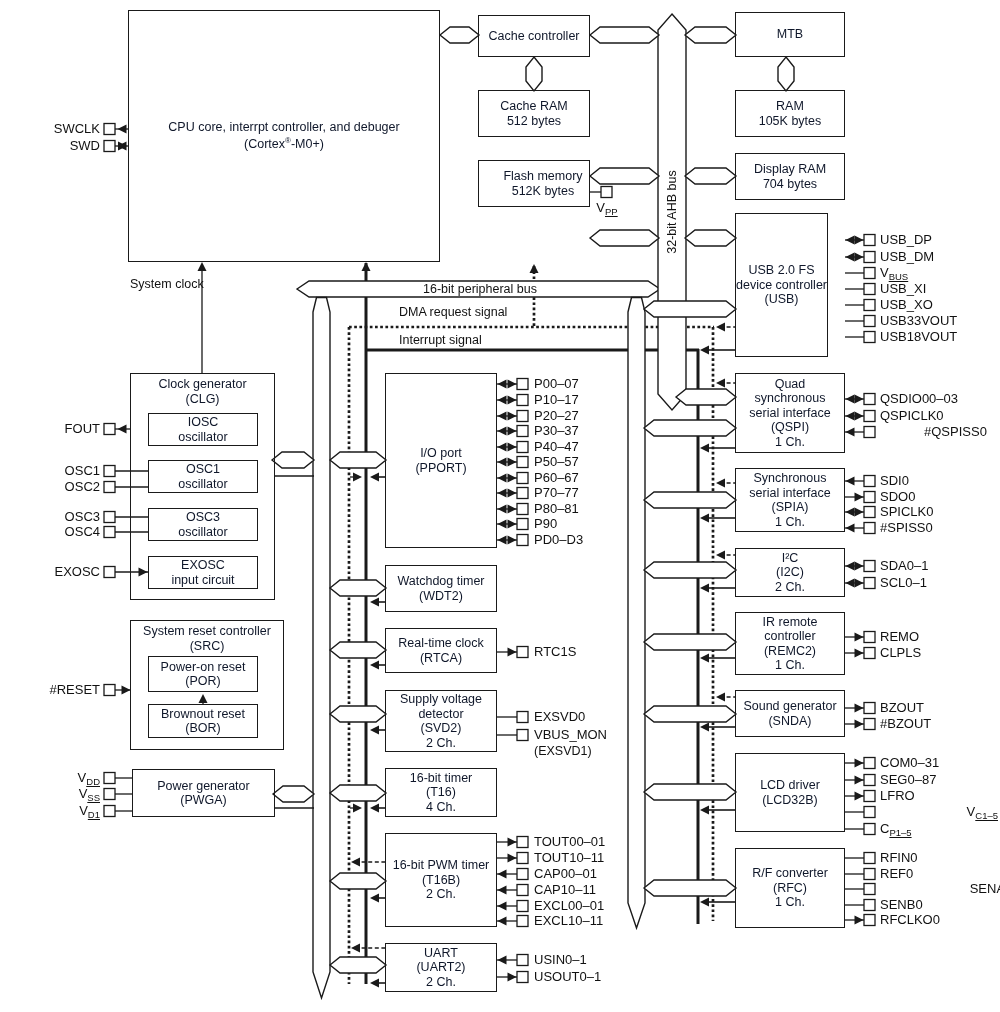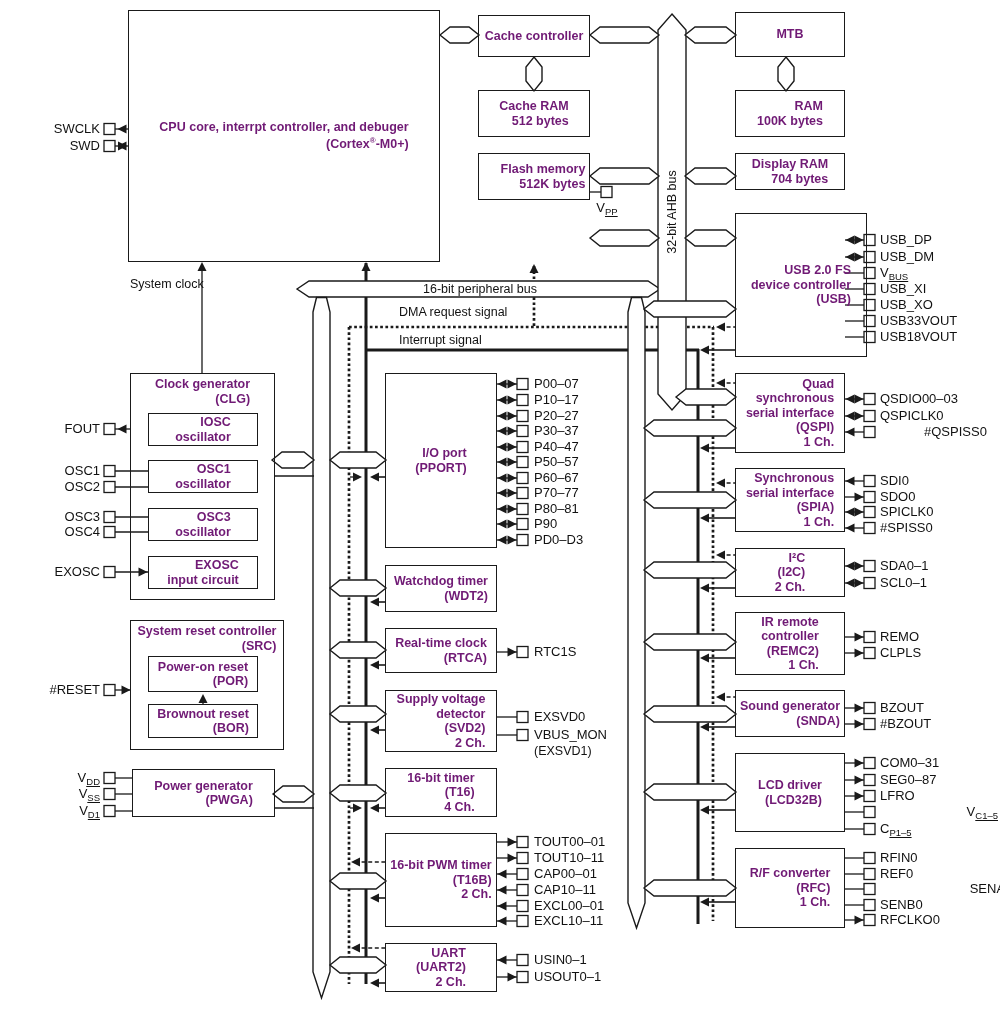--- a/index.html
+++ b/index.html
@@ -2,21 +2,21 @@
 <html><head>
 <meta charset="utf-8">
 <style>
   html,body{margin:0;padding:0;background:#fff;}
   body{width:1000px;height:1012px;font-family:"Liberation Sans",sans-serif;}
   #canvas{position:relative;width:1000px;height:1012px;background:#fff;overflow:hidden;}
   #diag-svg{position:absolute;left:0;top:0;}
   .block{position:absolute;border:1.6px solid #1a1a1a;background:transparent;display:flex;
          align-items:center;justify-content:center;text-align:center;box-sizing:border-box;}
   .block.vtop{align-items:flex-start;}
-  .bt{font-weight:bold;font-size:12.5px;line-height:14.5px;color:#701a75;text-align:right;}
+  .bt{font-weight:normal;font-size:12.5px;line-height:14.5px;color:#0f172a;}
   .bt span{display:block;white-space:nowrap;}
   .bt sup{font-size:8px;}
   .plabel{position:absolute;font-size:13px;color:#111;line-height:16px;white-space:nowrap;}
   .plabel .sub{font-size:9.5px;vertical-align:-2.5px;text-decoration:underline;}
   .slabel{position:absolute;font-size:12.5px;color:#111;line-height:14px;white-space:nowrap;}
 </style>
 </head>
 <body>
 
 <div id="canvas">
@@ -384,44 +384,44 @@
       <div class="bt">
         <span>Cache controller</span>
       </div>
     </div>
     <div class="block" style="left: 478px; top: 90px; width: 112px; height: 47px;">
       <div class="bt">
         <span>Cache RAM</span>
         <span>512 bytes</span>
       </div>
     </div>
-    <div class="block" style="left: 478px; top: 153px; width: 112px; height: 47px; padding-left: 18px;">
+    <div class="block" style="left: 478px; top: 160px; width: 112px; height: 47px; padding-left: 18px;">
       <div class="bt">
         <span>Flash memory</span>
         <span>512K bytes</span>
       </div>
     </div>
     <div class="block" style="left: 735px; top: 12px; width: 110px; height: 45px;">
       <div class="bt">
         <span>MTB</span>
       </div>
     </div>
     <div class="block" style="left: 735px; top: 90px; width: 110px; height: 47px;">
       <div class="bt">
         <span>RAM</span>
-        <span>100K bytes</span>
-      </div>
-    </div>
-    <div class="block" style="left: 735px; top: 153px; width: 110px; height: 37px;">
+        <span>105K bytes</span>
+      </div>
+    </div>
+    <div class="block" style="left: 735px; top: 153px; width: 110px; height: 47px;">
       <div class="bt">
         <span>Display RAM</span>
         <span>704 bytes</span>
       </div>
     </div>
-    <div class="block" style="left: 735px; top: 213px; width: 132px; height: 144px;">
+    <div class="block" style="left: 735px; top: 213px; width: 93px; height: 144px;">
       <div class="bt">
         <span>USB 2.0 FS</span>
         <span>device controller</span>
         <span>(USB)</span>
       </div>
     </div>
     <div class="block vtop" style="left: 130px; top: 373px; width: 145px; height: 227px; padding-top: 3px;">
       <div class="bt">
         <span>Clock generator</span>
         <span>(CLG)</span>

